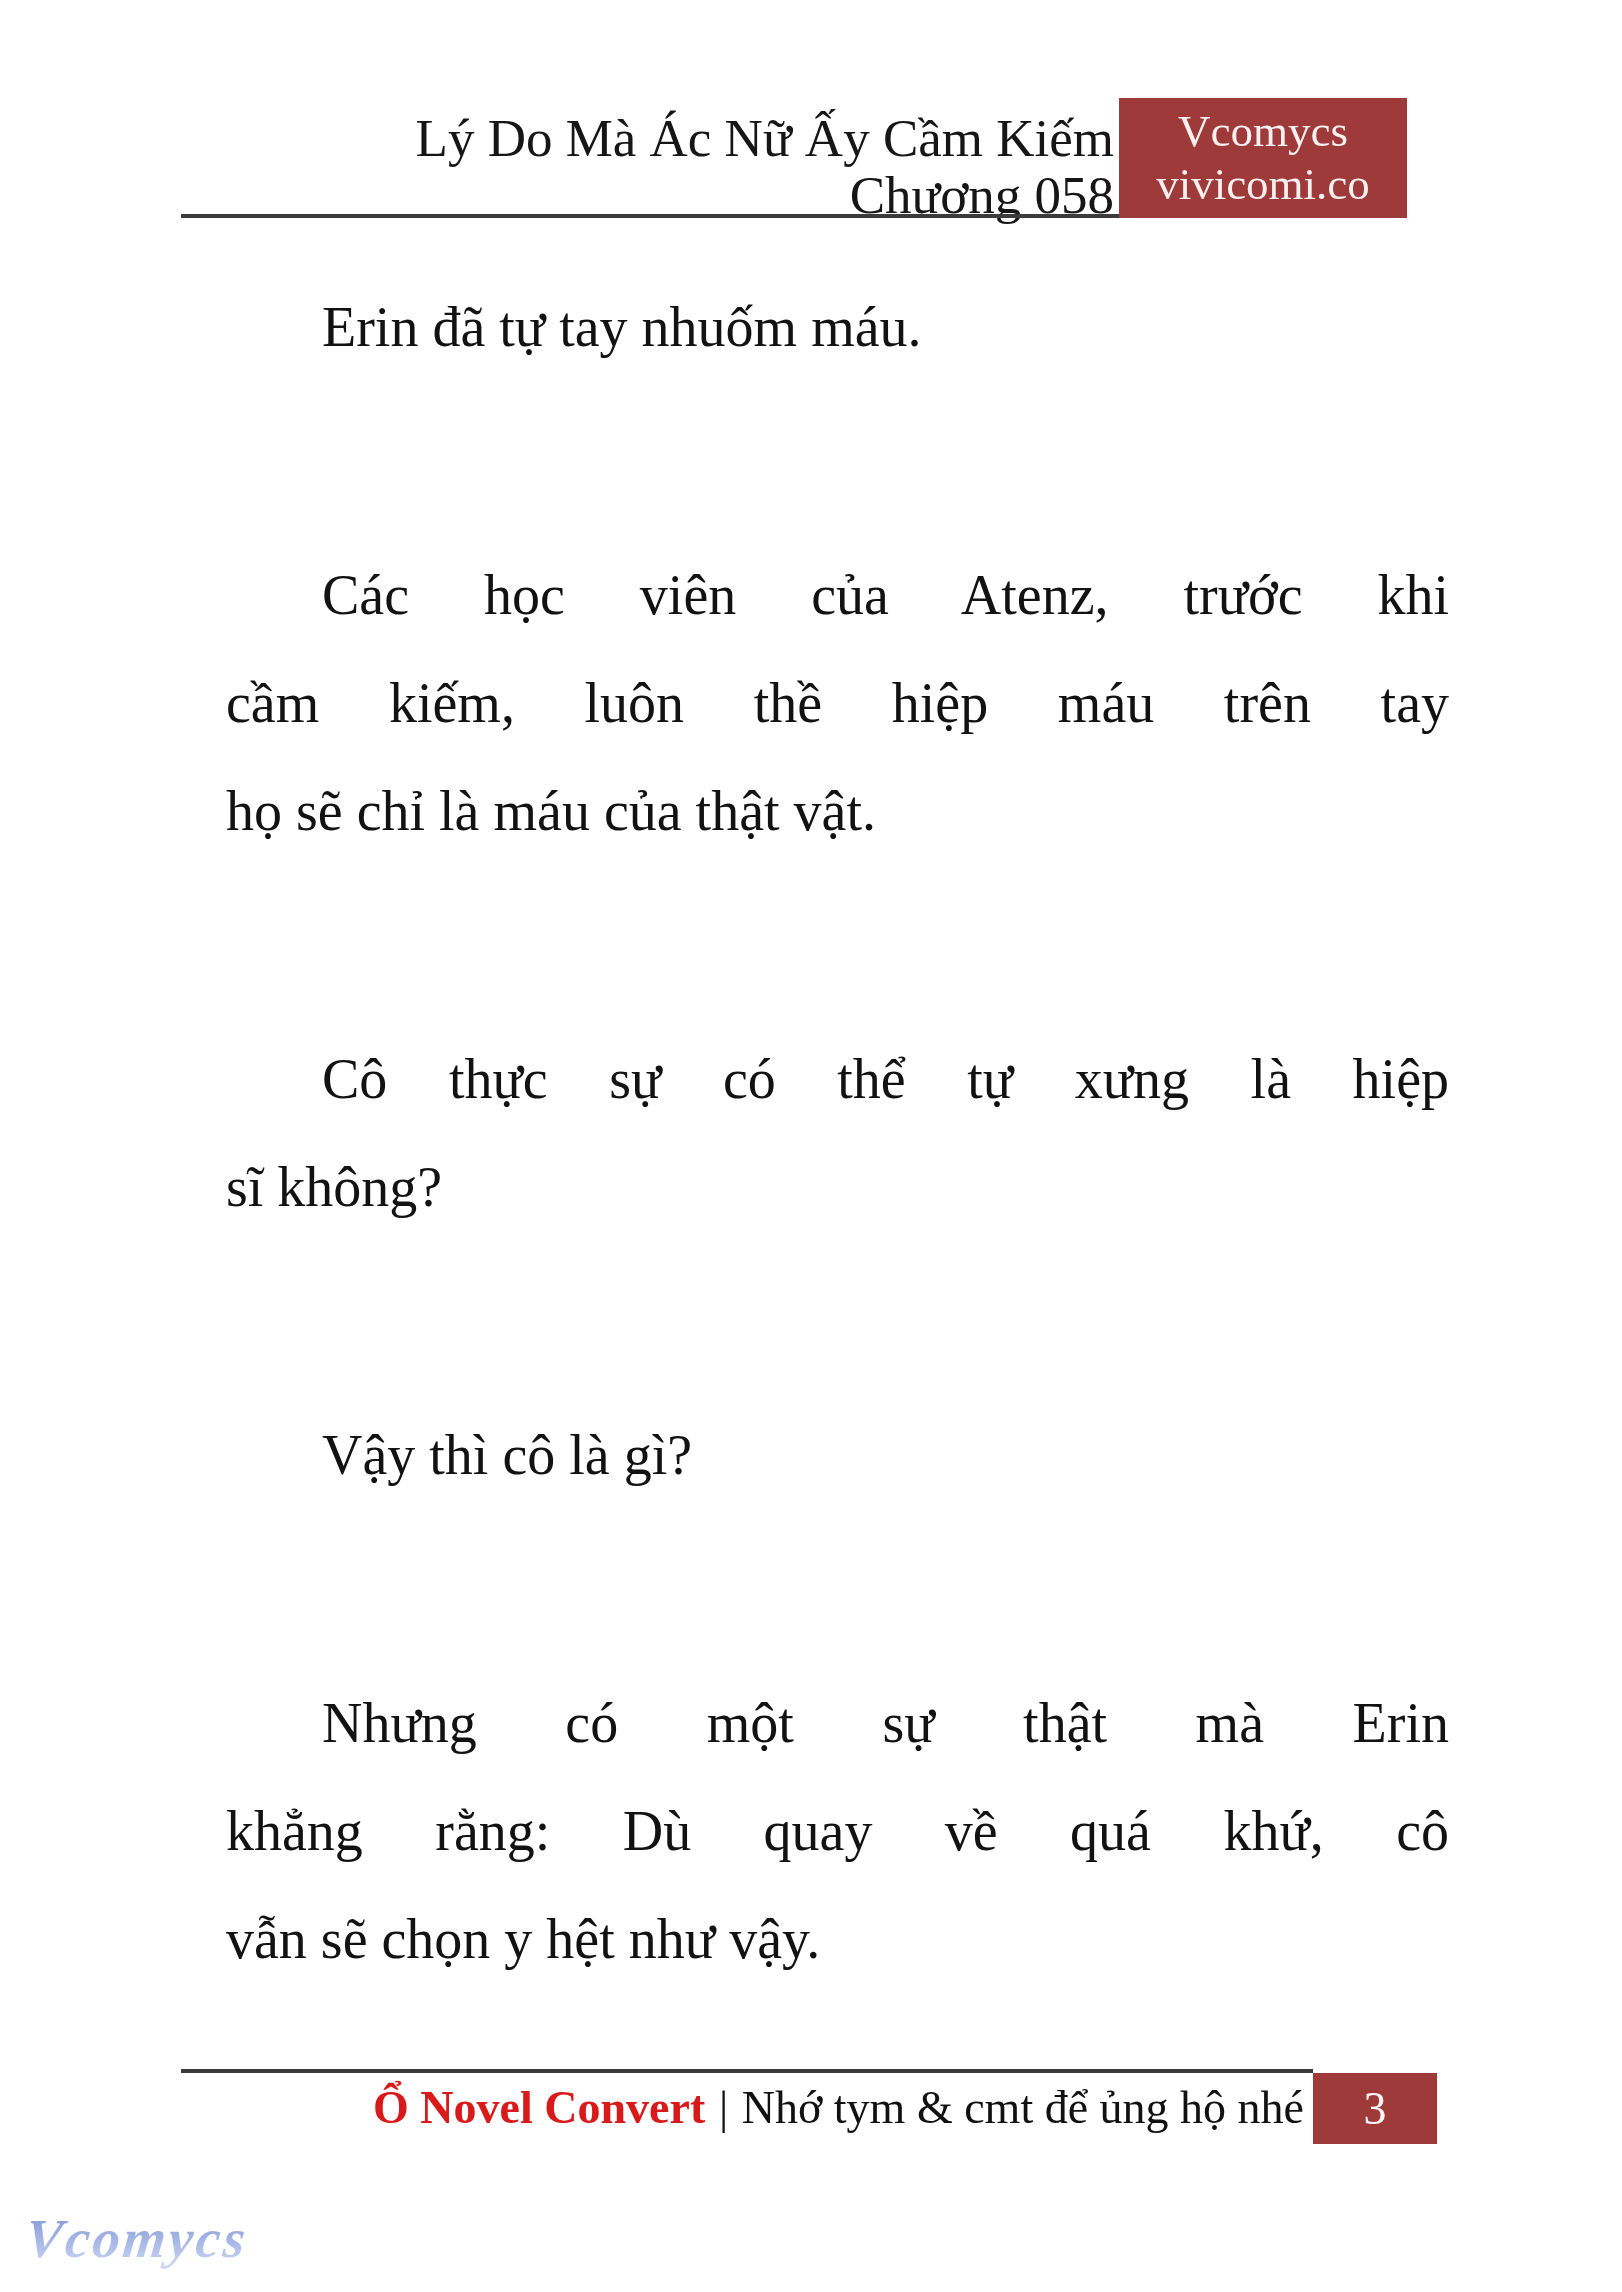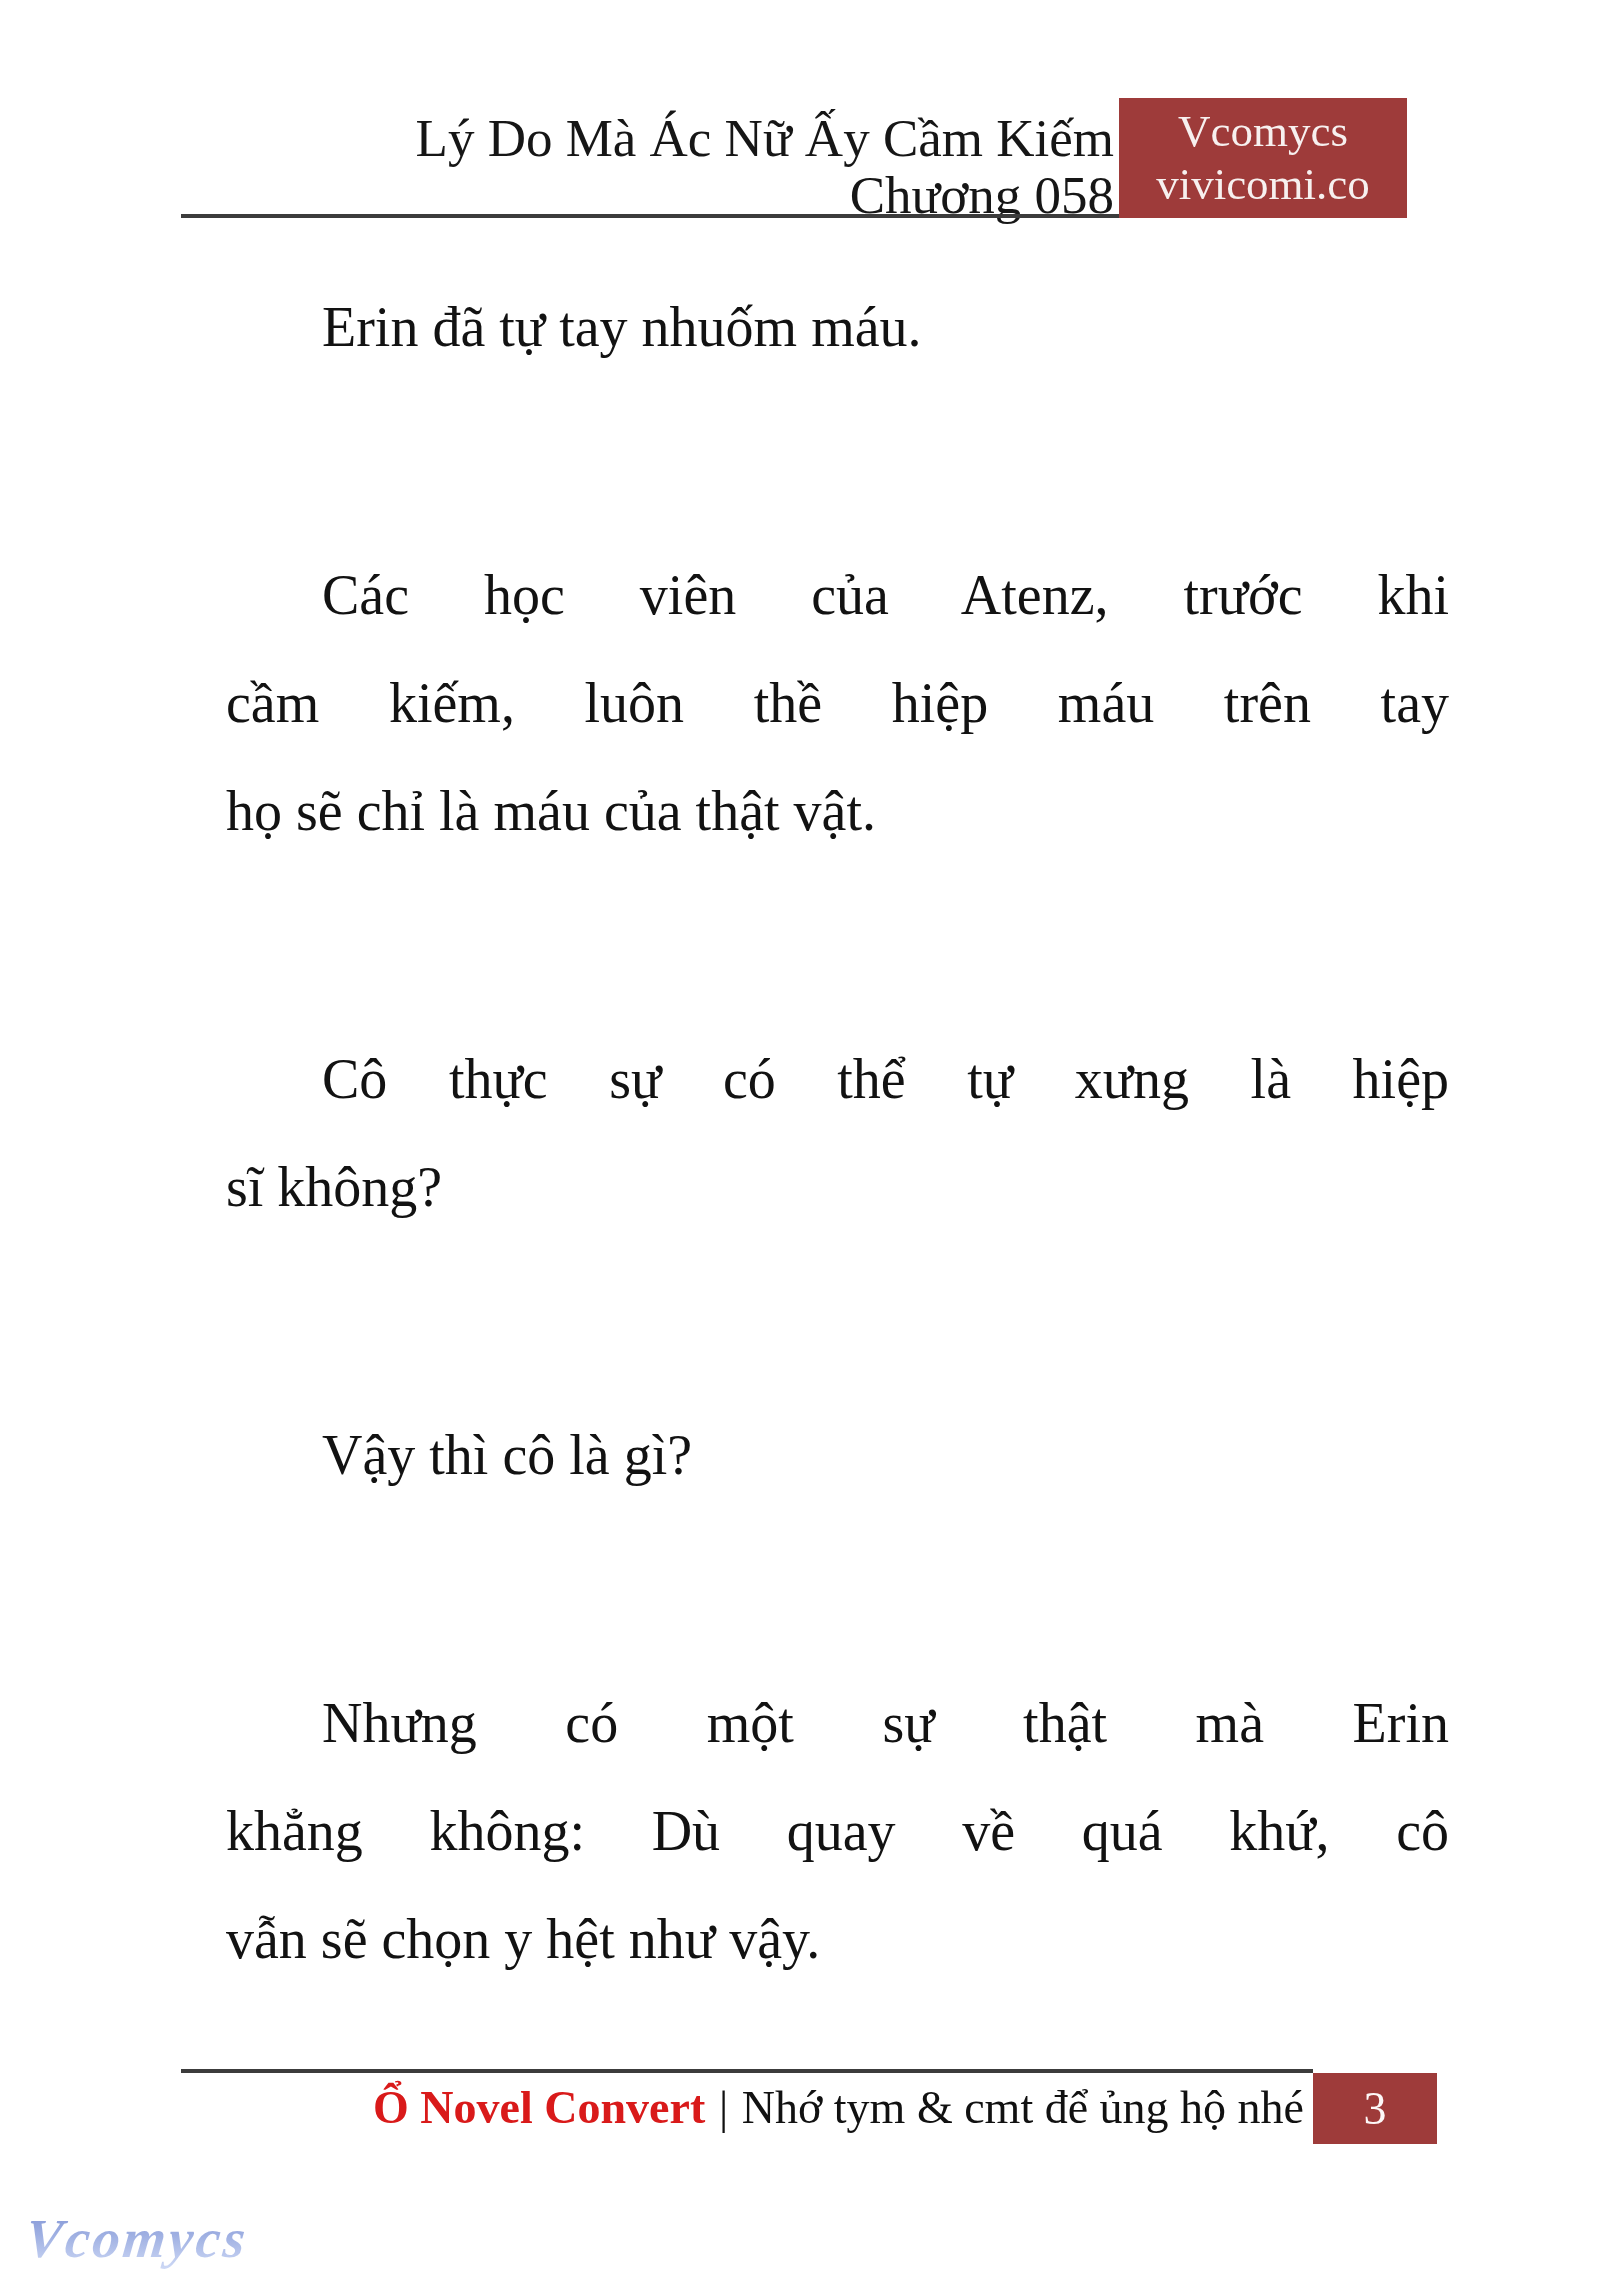--- a/index.html
+++ b/index.html
@@ -119,21 +119,21 @@
       </div>
       <div class="para">
         <div class="line first j">Cô thực sự có thể tự xưng là hiệp</div>
         <div class="line">sĩ không?</div>
       </div>
       <div class="para">
         <div class="line first">Vậy thì cô là gì?</div>
       </div>
       <div class="para">
         <div class="line first j">Nhưng có một sự thật mà Erin</div>
-        <div class="line j">khẳng không: Dù quay về quá khứ, cô</div>
+        <div class="line j">khẳng rằng: Dù quay về quá khứ, cô</div>
         <div class="line">vẫn sẽ chọn y hệt như vậy.</div>
       </div>
     </div>
 
   <div class="footer-rule"></div>
 
   <div class="footer-credit">
     <span class="credit-brand">Ổ Novel Convert</span><span class="credit-sep">|</span><span>Nhớ tym &amp; cmt để ủng hộ nhé</span>
   </div>
 

